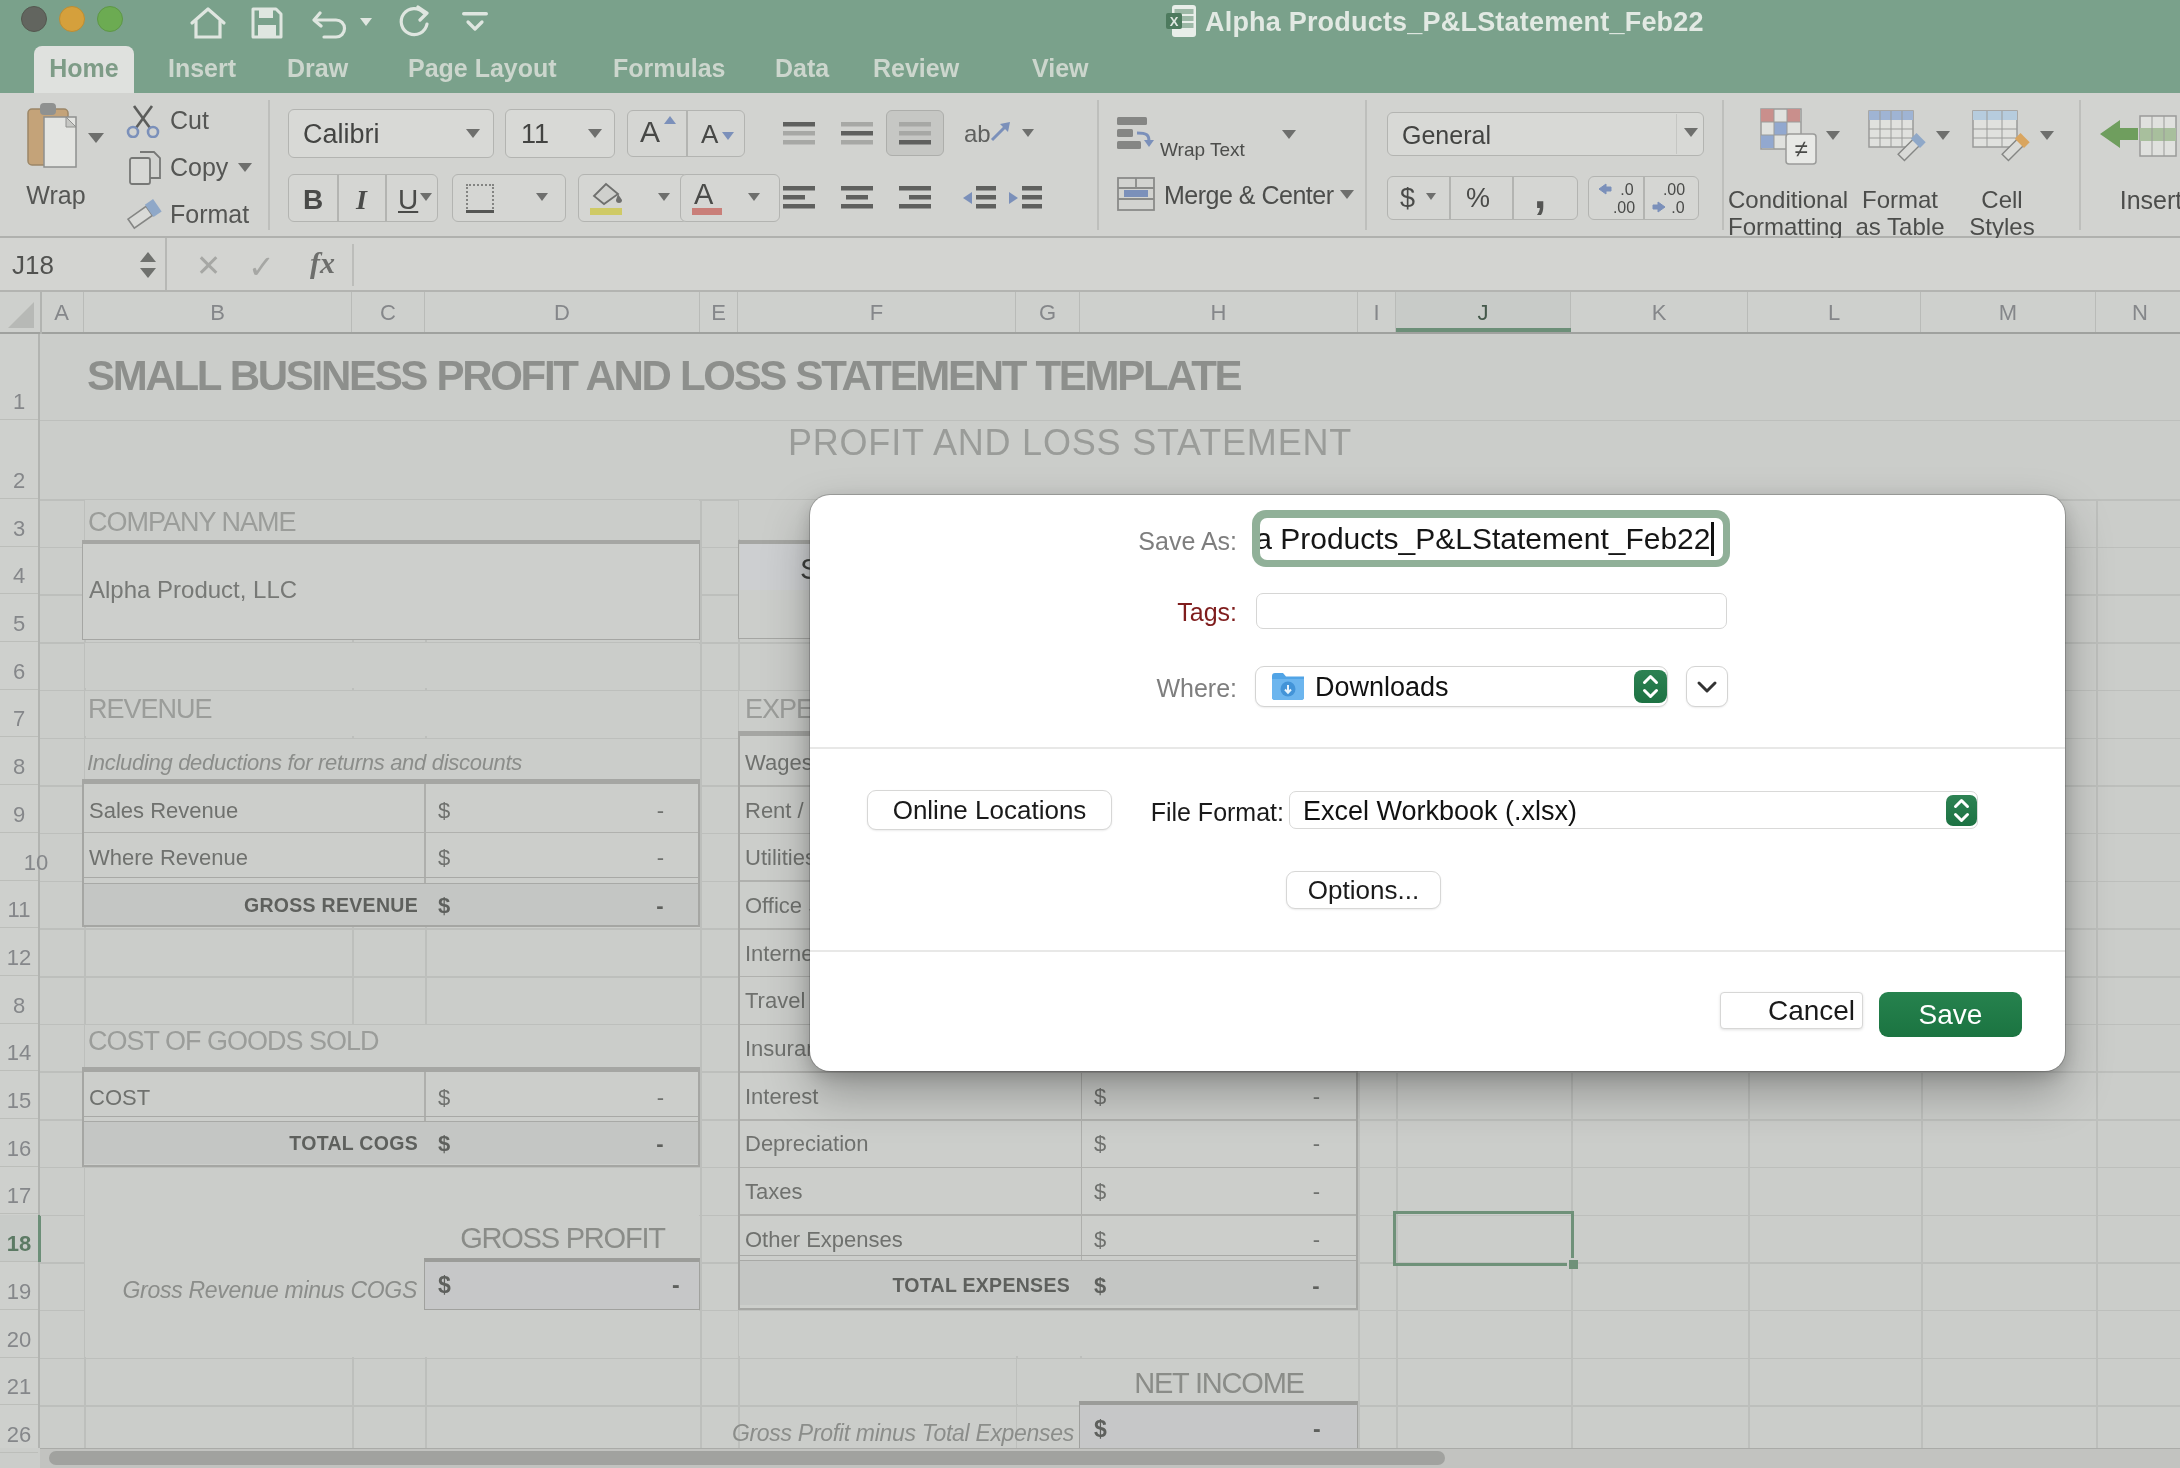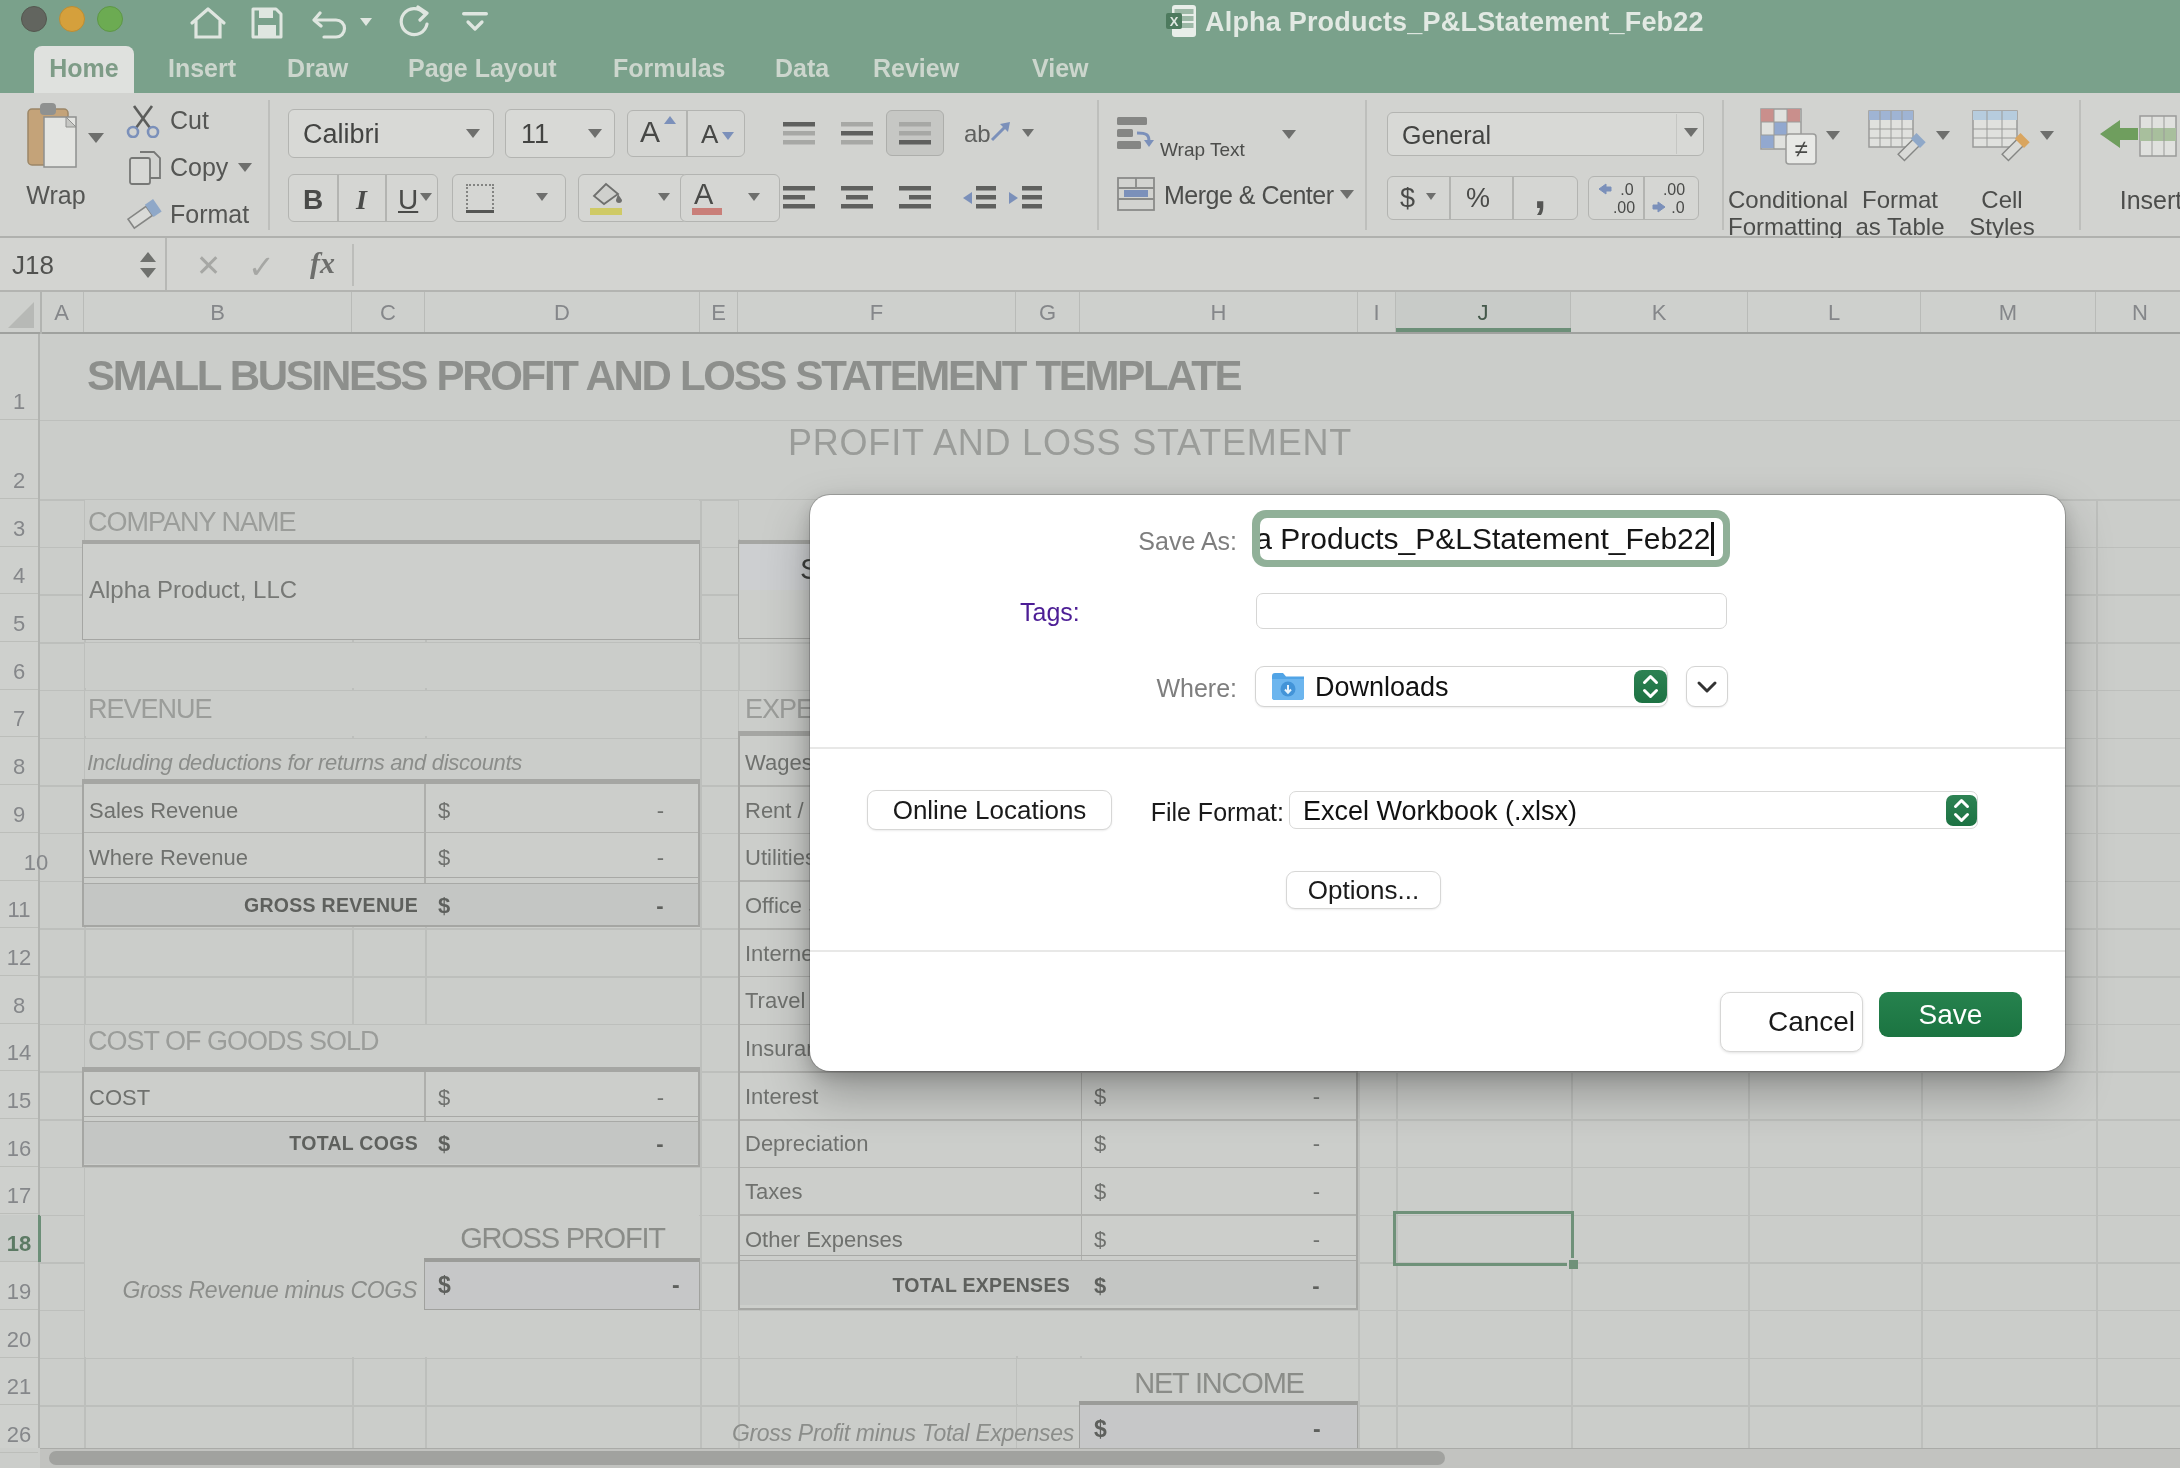--- a/index.html
+++ b/index.html
@@ -535,21 +535,21 @@
     <div class="abs" style="left:810px;top:495px;width:1255px;height:576px;border-radius:20px;background:#ffffff;box-shadow:0 0 0 1px rgba(70,70,70,0.30), 0 22px 48px rgba(0,0,0,0.28), 0 5px 16px rgba(0,0,0,0.16);"></div>
 
     <div class="abs" style="left:1020px;top:527px;width:217px;text-align:right;font-size:25px;color:#7e7e7e;">Save As:</div>
     <div class="abs" style="left:1252px;top:510px;width:478px;height:57px;border-radius:14px;background:#90b098;"></div>
     <div class="abs" style="left:1259.5px;top:517.5px;width:463px;height:42px;border-radius:7px;background:#ffffff;overflow:hidden;display:flex;align-items:center;justify-content:flex-end;">
       <span style="font-size:30px;color:#161616;white-space:nowrap;">Alpha Products_P&amp;LStatement_Feb22</span>
       <span style="display:inline-block;width:10px;"></span>
       <span style="display:inline-block;width:3px;height:34px;background:#111;margin-right:9px;flex:none;"></span>
     </div>
 
-    <div class="abs" style="left:1020px;top:598px;width:217px;text-align:left;font-size:25px;color:#4c1d95;">Tags:</div>
+    <div class="abs" style="left:1020px;top:598px;width:217px;text-align:right;font-size:25px;color:#7f1d1d;">Tags:</div>
     <div class="abs" style="left:1256px;top:593px;width:471px;height:36px;border-radius:7px;border:1.5px solid #d6d6d5;background:#fff;"></div>
 
     <div class="abs" style="left:1020px;top:674px;width:217px;text-align:right;font-size:25px;color:#7e7e7e;">Where:</div>
     <div class="abs" style="left:1255px;top:666px;width:413px;height:41px;border-radius:9px;border:1.5px solid #d4d4d3;background:#fff;box-shadow:0 1px 2px rgba(0,0,0,0.08);"></div>
     <svg class="abs" style="left:1271px;top:672px;" width="34" height="29" viewBox="0 0 34 29">
       <path d="M1 4 a3 3 0 0 1 3-3 L12 1 L15 4.5 L33 4.5 a0 0 0 0 1 0 0 L33 25 a3 3 0 0 1 -3 3 L4 28 a3 3 0 0 1 -3 -3 Z" fill="#51a4e6"></path>
       <path d="M1 7 L33 7 L33 25 a3 3 0 0 1 -3 3 L4 28 a3 3 0 0 1 -3 -3 Z" fill="#6cb5ee"></path>
       <circle cx="17" cy="17" r="7.5" fill="#4394d8"></circle>
       <path d="M17 13 L17 20 M14 17.5 L17 20.8 L20 17.5" stroke="#e8f4fd" stroke-width="2" fill="none"></path>
     </svg>
@@ -572,16 +572,16 @@
     <div class="abs" style="left:1303px;top:796px;font-size:27px;color:#111;">Excel Workbook (.xlsx)</div>
     <div class="abs" style="left:1946px;top:794.5px;width:31px;height:31px;border-radius:7px;background:linear-gradient(#2d8253,#1d7243);"></div>
     <svg class="abs" style="left:1946px;top:794.5px;" width="31" height="31" viewBox="0 0 31 31">
       <path d="M9.5 11.5 L15.5 5.5 L21.5 11.5" fill="none" stroke="#fff" stroke-width="3" stroke-linecap="round" stroke-linejoin="round"></path>
       <path d="M9.5 19.5 L15.5 25.5 L21.5 19.5" fill="none" stroke="#fff" stroke-width="3" stroke-linecap="round" stroke-linejoin="round"></path>
     </svg>
     <div class="abs" style="left:1286px;top:871px;width:155px;height:38px;border-radius:9px;border:1.5px solid #d7d7d6;background:#fff;box-shadow:0 1px 2px rgba(0,0,0,0.08);display:flex;align-items:center;justify-content:center;font-size:26px;color:#1a1a1a;">Options...</div>
 
     <div class="abs" style="left:810px;top:950px;width:1255px;height:1.5px;background:#e8e8e7;"></div>
 
-    <div class="abs" style="left:1720px;top:992px;width:143px;height:60px;border-radius:10px;border:1.5px solid #d7d7d6;background:#fff;box-shadow:0 1px 3px rgba(0,0,0,0.12);display:flex;align-items:center;justify-content:center;font-size:28px;color:#1a1a1a;padding-left:40px;">Cancel</div>
+    <div class="abs" style="left:1720px;top:992px;width:143px;height:37px;border-radius:4px;border:1.5px solid #d7d7d6;background:#fff;box-shadow:0 1px 3px rgba(0,0,0,0.12);display:flex;align-items:center;justify-content:center;font-size:28px;color:#1a1a1a;padding-left:40px;">Cancel</div>
     <div class="abs" style="left:1879px;top:992px;width:143px;height:45px;border-radius:9px;background:linear-gradient(#26824e,#1b7441);display:flex;align-items:center;justify-content:center;font-size:28px;color:#fff;">Save</div>
   </div>
 </div>
 
 </body></html>

